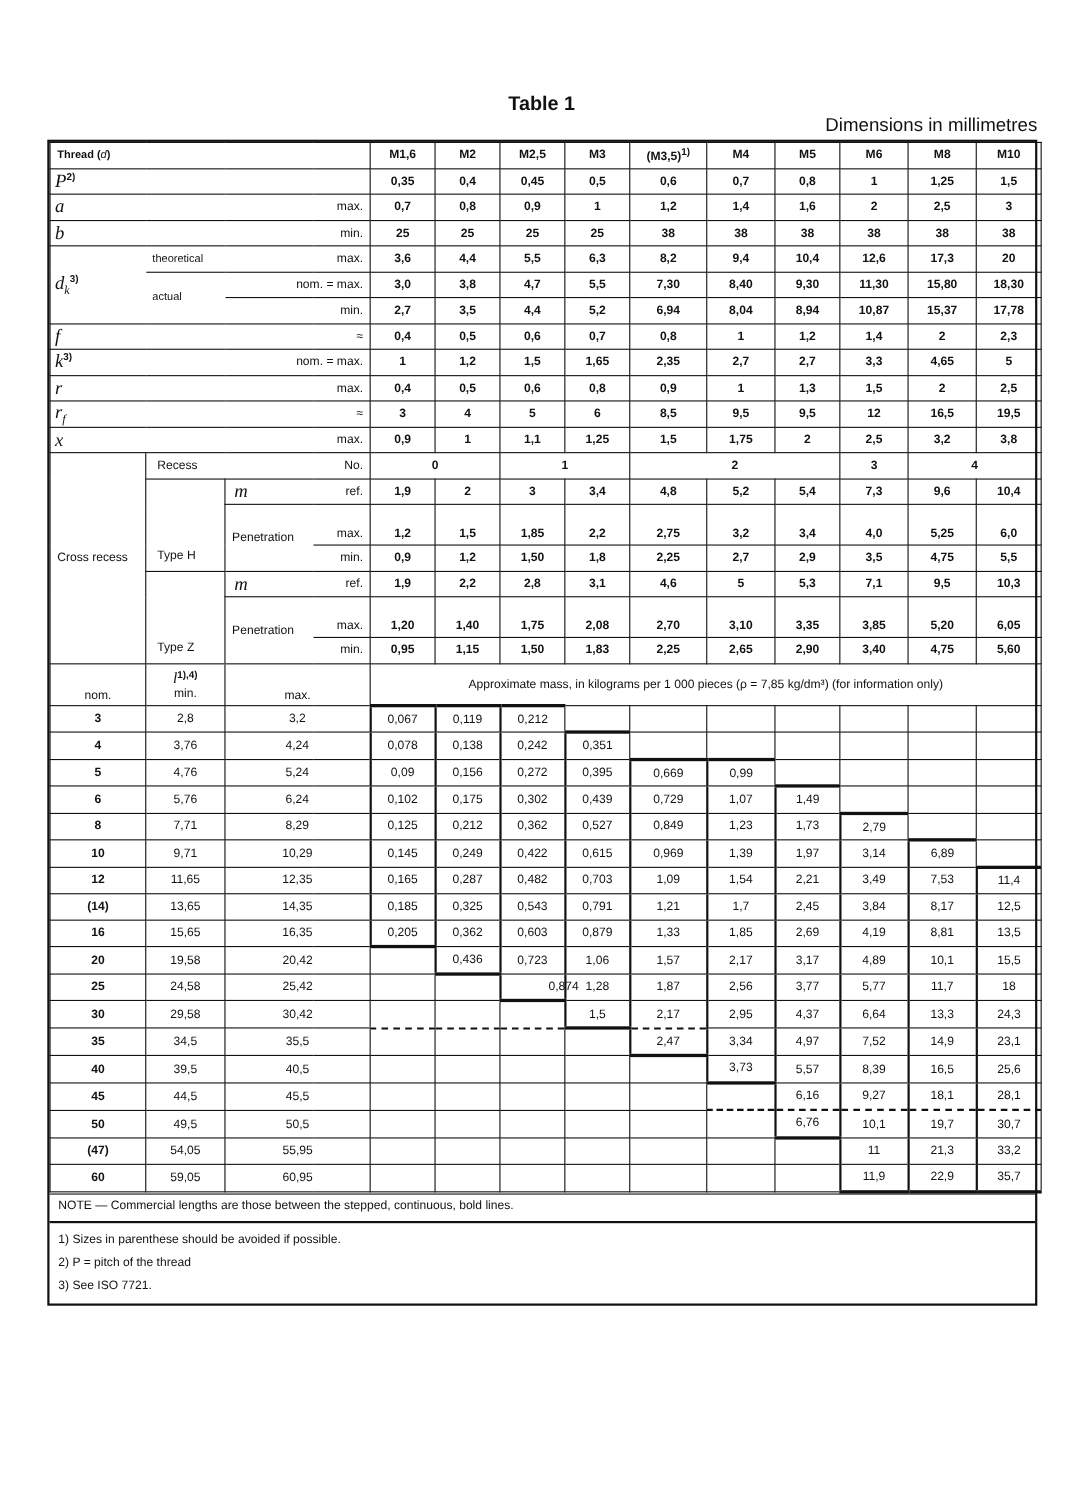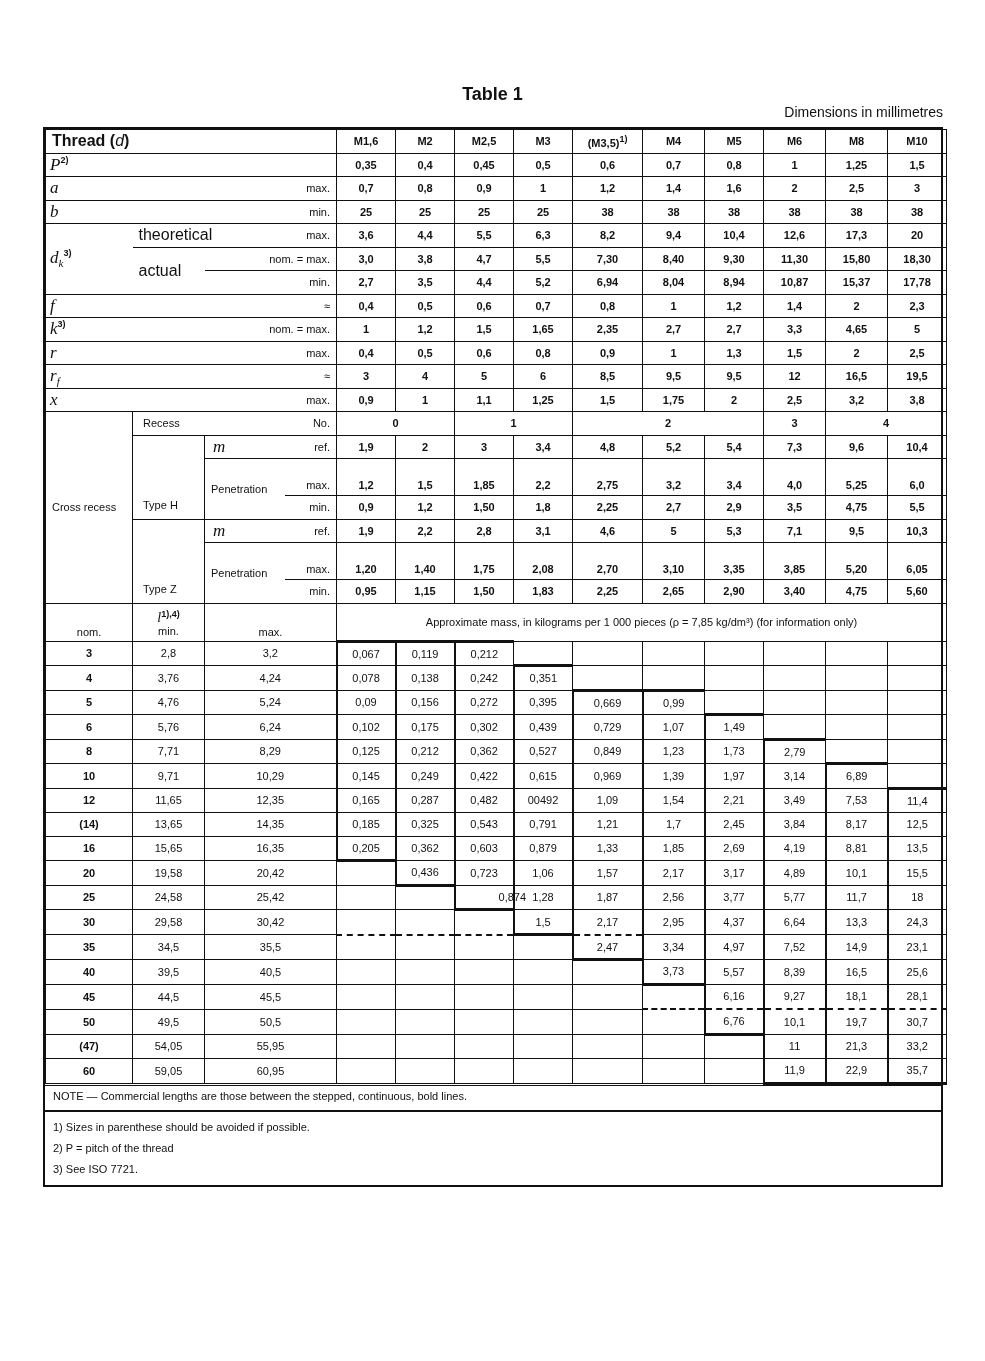--- a/index.html
+++ b/index.html
@@ -1,22 +1,22 @@
 <!DOCTYPE html>
 <html><head>
 <meta charset="utf-8">
 <style>
   html, body { margin: 0; padding: 0; background: #ffffff; }
   body { width: 985px; height: 1361px; position: relative; font-family: "Liberation Sans", sans-serif; color: #111; overflow: hidden; }
   .title { position: absolute; top: 84px; left: 0; width: 985px; text-align: center; font-weight: bold; font-size: 18px; }
-  .units { position: absolute; top: 104px; right: 42px; font-size: 14px; }
+  .units { position: absolute; top: 104px; right: 42px; font-size: 17px; }
   .frame { position: absolute; left: 43px; top: 127px; width: 900px; border: 2.5px solid #111; box-sizing: border-box; }
   table { border-collapse: collapse; table-layout: fixed; width: 100%; }
   td { border: 1.5px solid #111; font-size: 11px; font-weight: bold; text-align: center; padding: 0; height: 22.5px; white-space: nowrap; }
-  td.lbl { text-align: left; padding-left: 6px; font-weight: normal; font-size: 16px; }
+  td.lbl { text-align: left; padding-left: 6px; font-weight: normal; font-size: 10px; }
   td.qual { text-align: right; padding-right: 6px; font-weight: normal; font-size: 11px; border-left: none; }
   td.nob { border-right: none; }
   td.sym { font-family: "Liberation Serif", serif; font-style: italic; font-size: 17px; font-weight: normal; text-align: left; padding-left: 4px; }
   .sup { font-size: 9px; vertical-align: super; font-family: "Liberation Sans", sans-serif; font-style: normal; font-weight: bold; }
   .hdr td { font-weight: bold; }
   .mass-hdr { font-weight: normal; font-size: 11px; }
   .notes { font-size: 11px; padding: 5px 8px; border-top: 2px solid #111; }
   .notes div { height: 21px; line-height: 21px; }
   .note-main { font-size: 11px; padding: 4px 8px; border-top: 1.5px solid #111; height: 16px; }
   .small-lbl { font-weight: normal; font-size: 11px; }
@@ -406,21 +406,21 @@
           <td style="font-weight:normal;border-top:3px solid #111;border-left:2.5px solid #111;">6,89</td>
           <td style="font-weight:normal;"></td>
         </tr>
         <tr>
           <td>12</td>
           <td style="font-weight:normal">11,65</td>
           <td colspan="2" style="font-weight:normal">12,35</td>
           <td style="font-weight:normal;border-left:2.5px solid #111;">0,165</td>
           <td style="font-weight:normal;border-left:2.5px solid #111;">0,287</td>
           <td style="font-weight:normal;border-left:2.5px solid #111;">0,482</td>
-          <td style="font-weight:normal;border-left:2.5px solid #111;">00492</td>
+          <td style="font-weight:normal;border-left:2.5px solid #111;">0,703</td>
           <td style="font-weight:normal;border-left:2.5px solid #111;">1,09</td>
           <td style="font-weight:normal;border-left:2.5px solid #111;">1,54</td>
           <td style="font-weight:normal;border-left:2.5px solid #111;">2,21</td>
           <td style="font-weight:normal;border-left:2.5px solid #111;">3,49</td>
           <td style="font-weight:normal;border-left:2.5px solid #111;">7,53</td>
           <td style="font-weight:normal;border-top:3px solid #111;border-left:2.5px solid #111;">11,4</td>
         </tr>
         <tr>
           <td>(14)</td>
           <td style="font-weight:normal">13,65</td>

